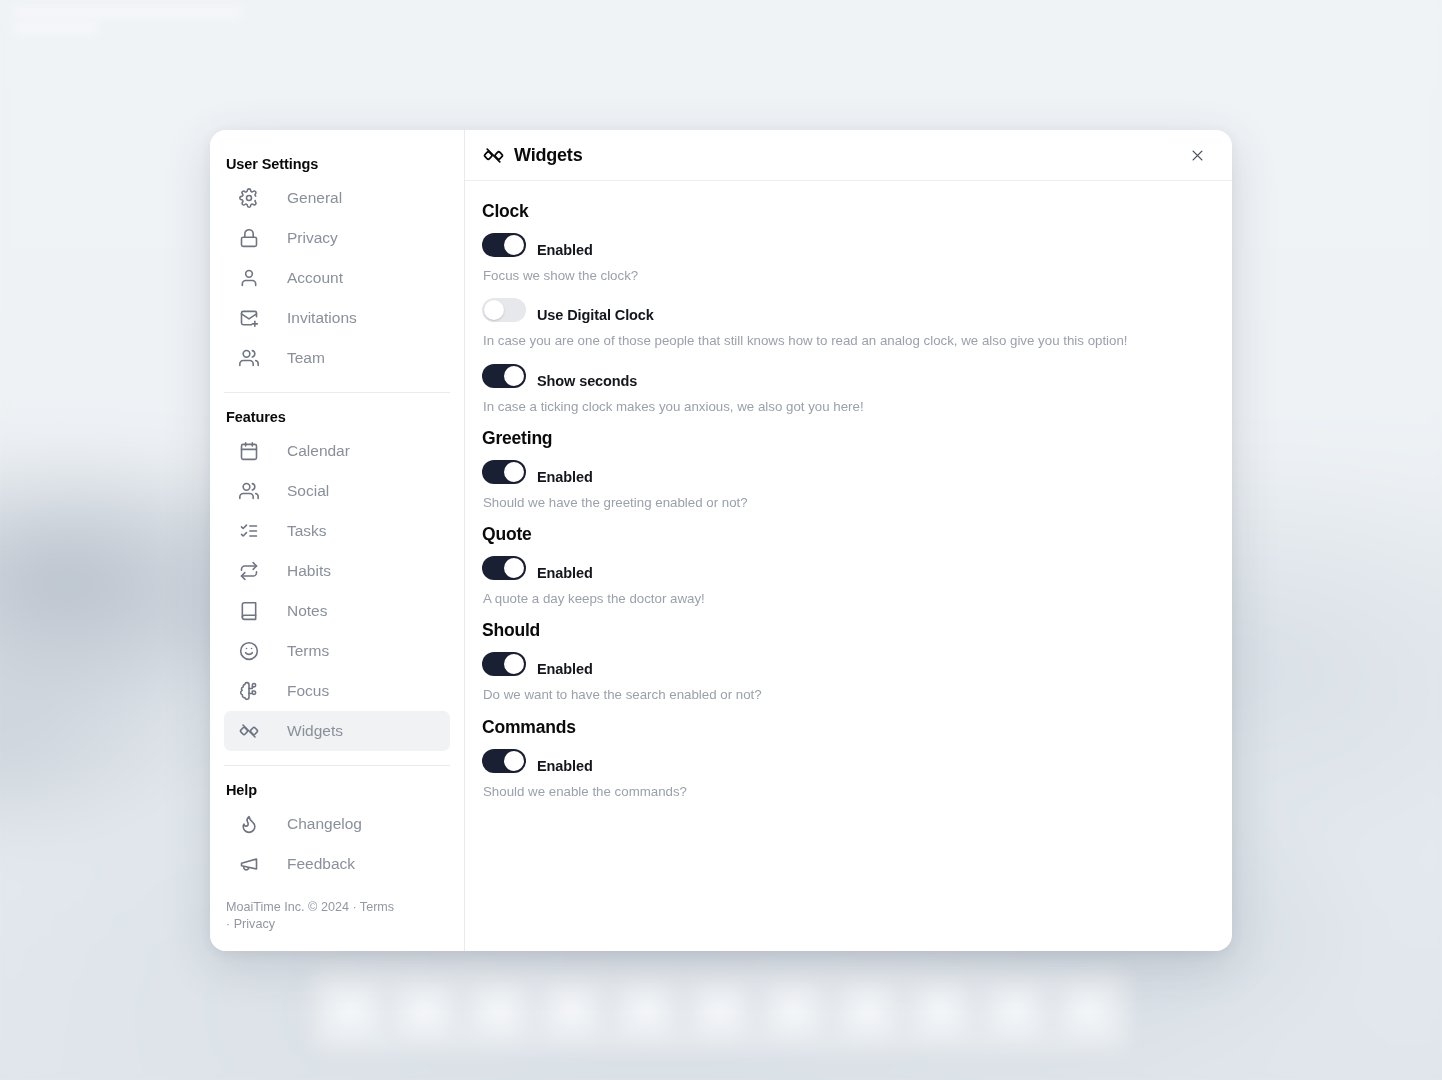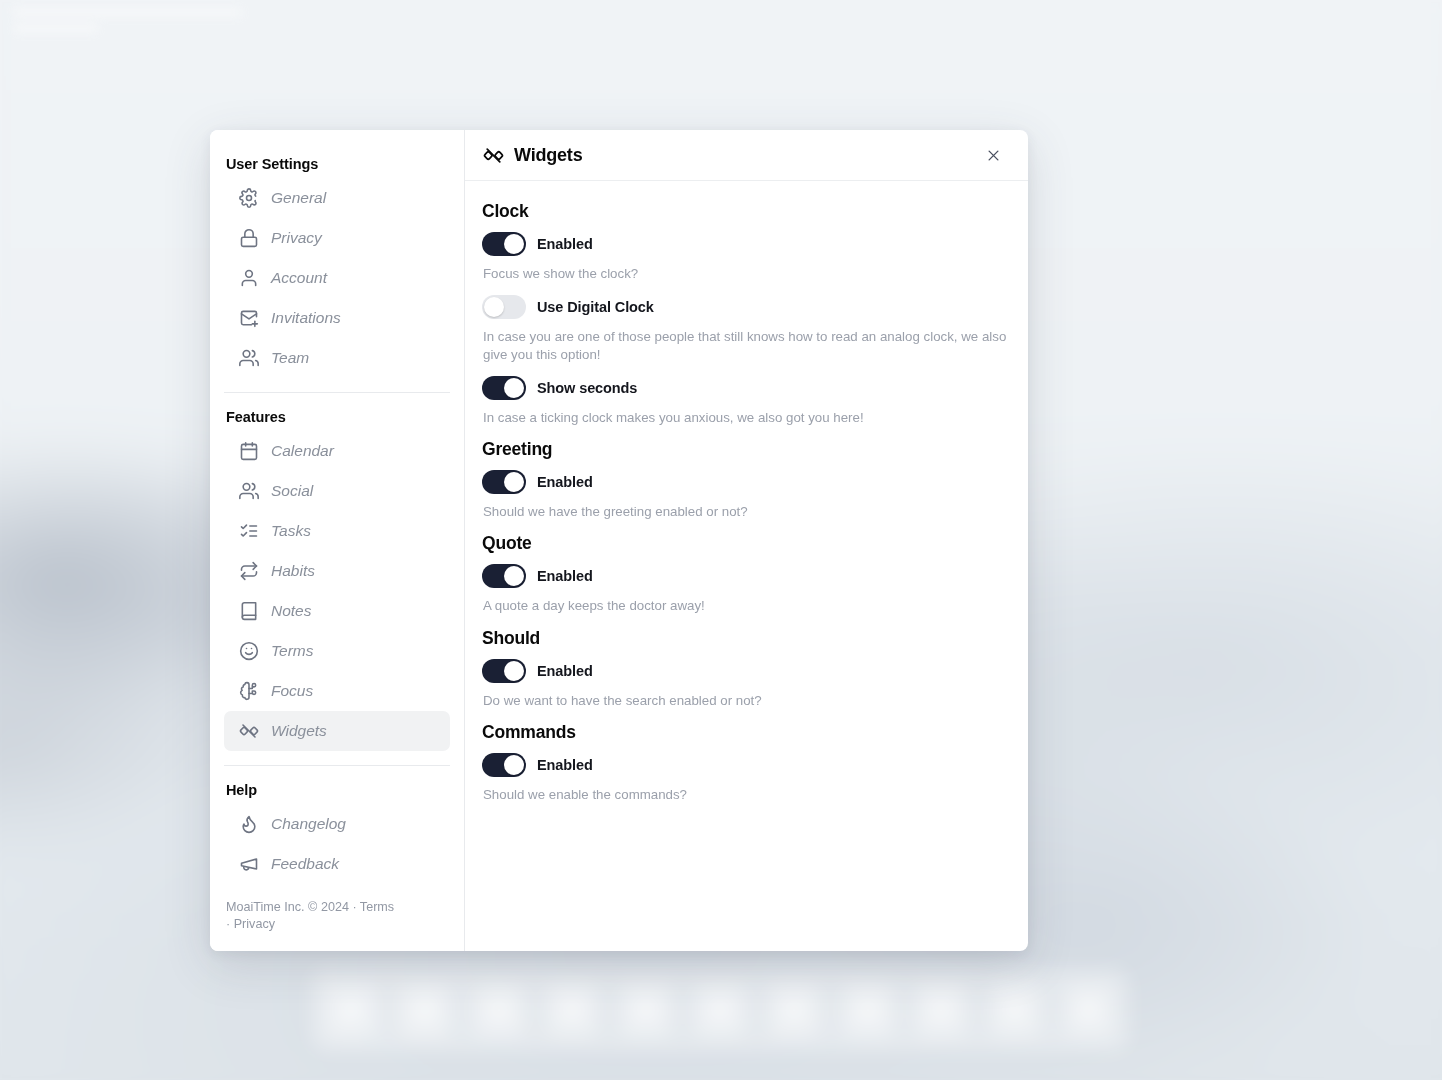--- a/index.html
+++ b/index.html
@@ -55,23 +55,23 @@
     width: 240px; filter: blur(5px); opacity: .55;
   }
   #wallpaper-heading .wl { height: 9px; border-radius: 3px; background: rgba(255,255,255,.75); margin-bottom: 7px; }
   #wallpaper-heading .wl.a { width: 228px; }
   #wallpaper-heading .wl.b { width: 84px; }
 
   
   #settings-window {
     position: absolute;
     left: 210px; top: 130px;
-    width: 818px; height: 821px;
+    width: 1022px; height: 821px;
     background: #ffffff;
-    border-radius: 8px;
+    border-radius: 16px;
     box-shadow: 0 14px 48px rgba(60,70,90,.16), 0 3px 12px rgba(60,70,90,.08);
     display: flex;
     overflow: hidden;
   }
 
   
   #sidebar {
     width: 255px;
     background: #ffffff;
     border-right: 1px solid #e8eaed;
@@ -80,29 +80,28 @@
     flex: 0 0 255px;
   }
   .nav-section { padding: 0 14px; }
   .section-title {
     font-size: 14.5px; font-weight: bold; color: #0a0a0a;
     letter-spacing: -.1px;
     padding: 0 2px 6px 2px;
   }
   .nav-list { display: flex; flex-direction: column; }
   .nav-item {
-    display: flex; align-items: center; gap: 12px;
+    display: flex; align-items: center; gap: 28px;
     height: 40px;
     padding: 0 10px 0 15px;
     border-radius: 7px;
     color: #8a909b;
     font-size: 15.5px;
     cursor: pointer;
     user-select: none;
-    font-style: italic;
   }
   .nav-item.active { background: #f1f2f3; }
   .nav-item .nav-ico {
     width: 20px; height: 20px;
     display: flex; align-items: center; justify-content: center;
     flex: 0 0 20px;
     color: #6e7482;
   }
   .nav-item .nav-ico svg { display: block; }
   .nav-item .nav-label { line-height: 1; }
@@ -143,21 +142,21 @@
   }
 
   #main-body { flex: 1 1 auto; padding: 20px 17px 20px 17px; overflow-y: auto; }
   .setting-group { margin-bottom: 7px; }
   .group-title {
     font-size: 17.5px; font-weight: bold; color: #0a0a0a;
     letter-spacing: -.2px;
     margin: 0 0 10px 0;
   }
   .setting-row { display: flex; align-items: center; gap: 11px; margin-bottom: 9px; }
-  .setting-label { font-size: 14.5px; font-weight: bold; color: #14161d; letter-spacing: -.1px; }
+  .setting-label { font-size: 14.5px; font-weight: bold; color: #14161d; letter-spacing: -.1px; margin-top: 10px; }
   .setting-desc { font-size: 13.3px; color: #9ba0ab; margin: 0 0 13px 1px; line-height: 1.3; }
 
   
   .toggle {
     width: 44px; height: 24px;
     border-radius: 12px;
     position: relative;
     cursor: pointer;
     flex: 0 0 44px;
     transition: background .15s;

